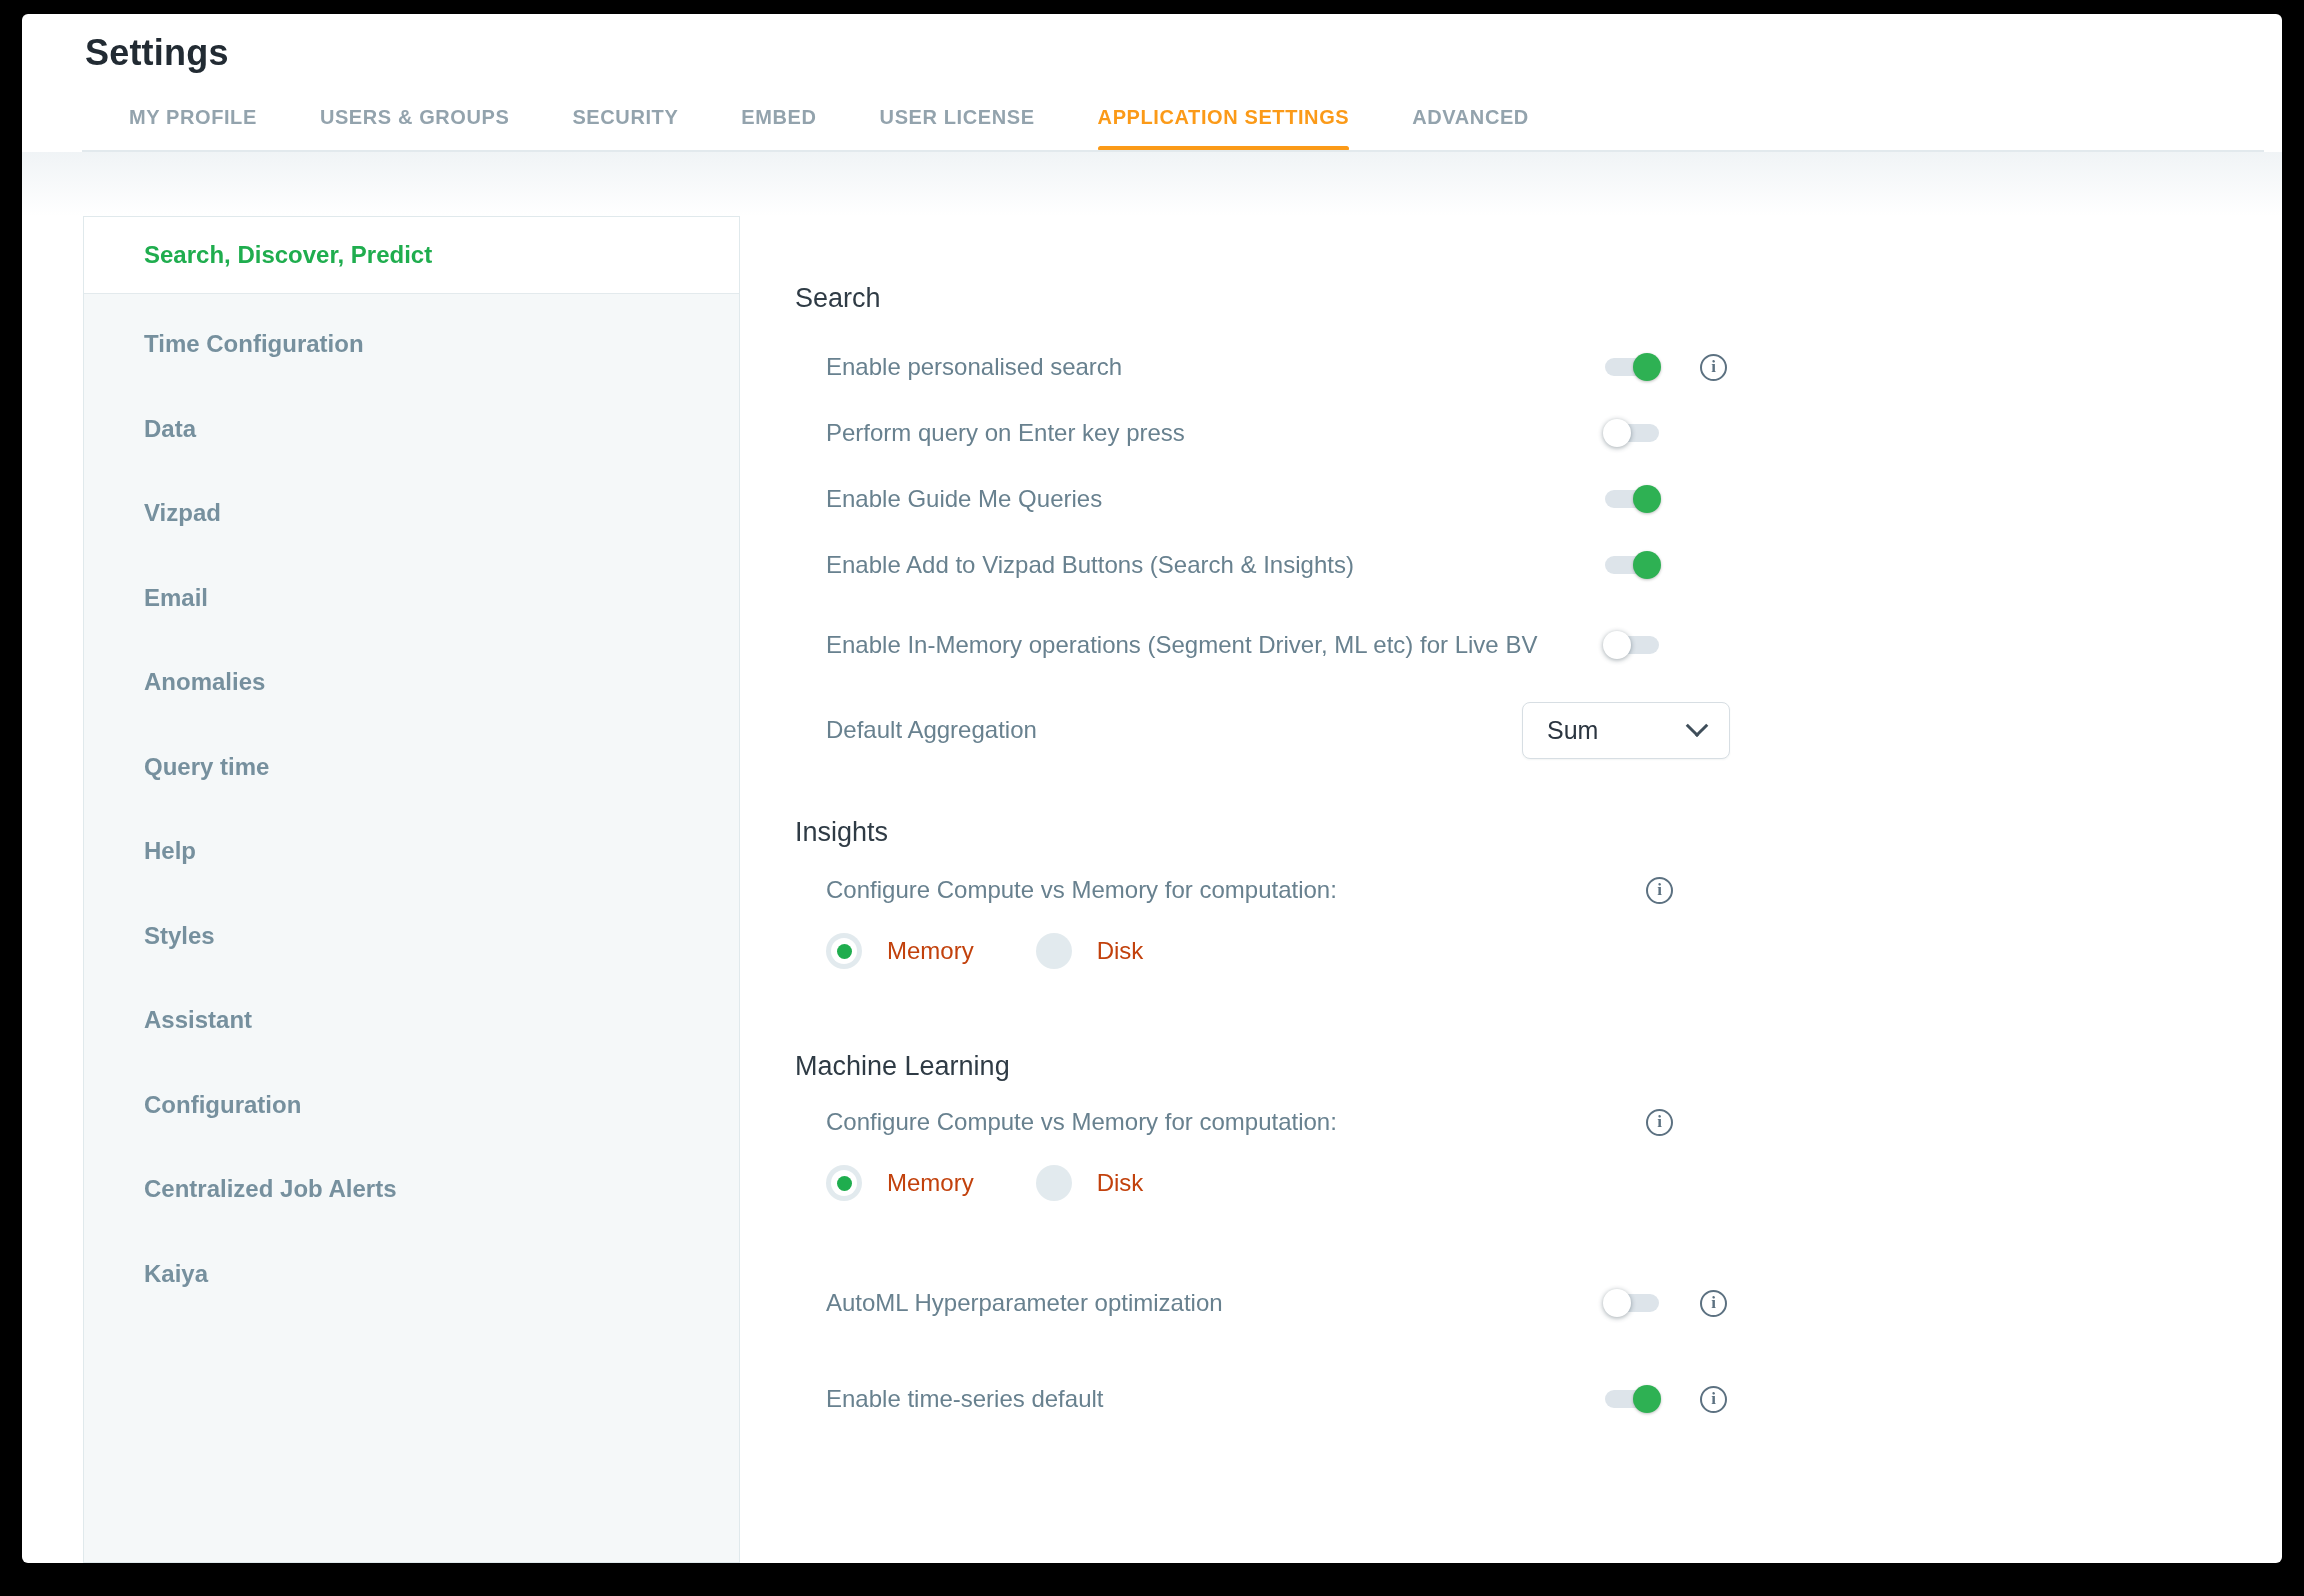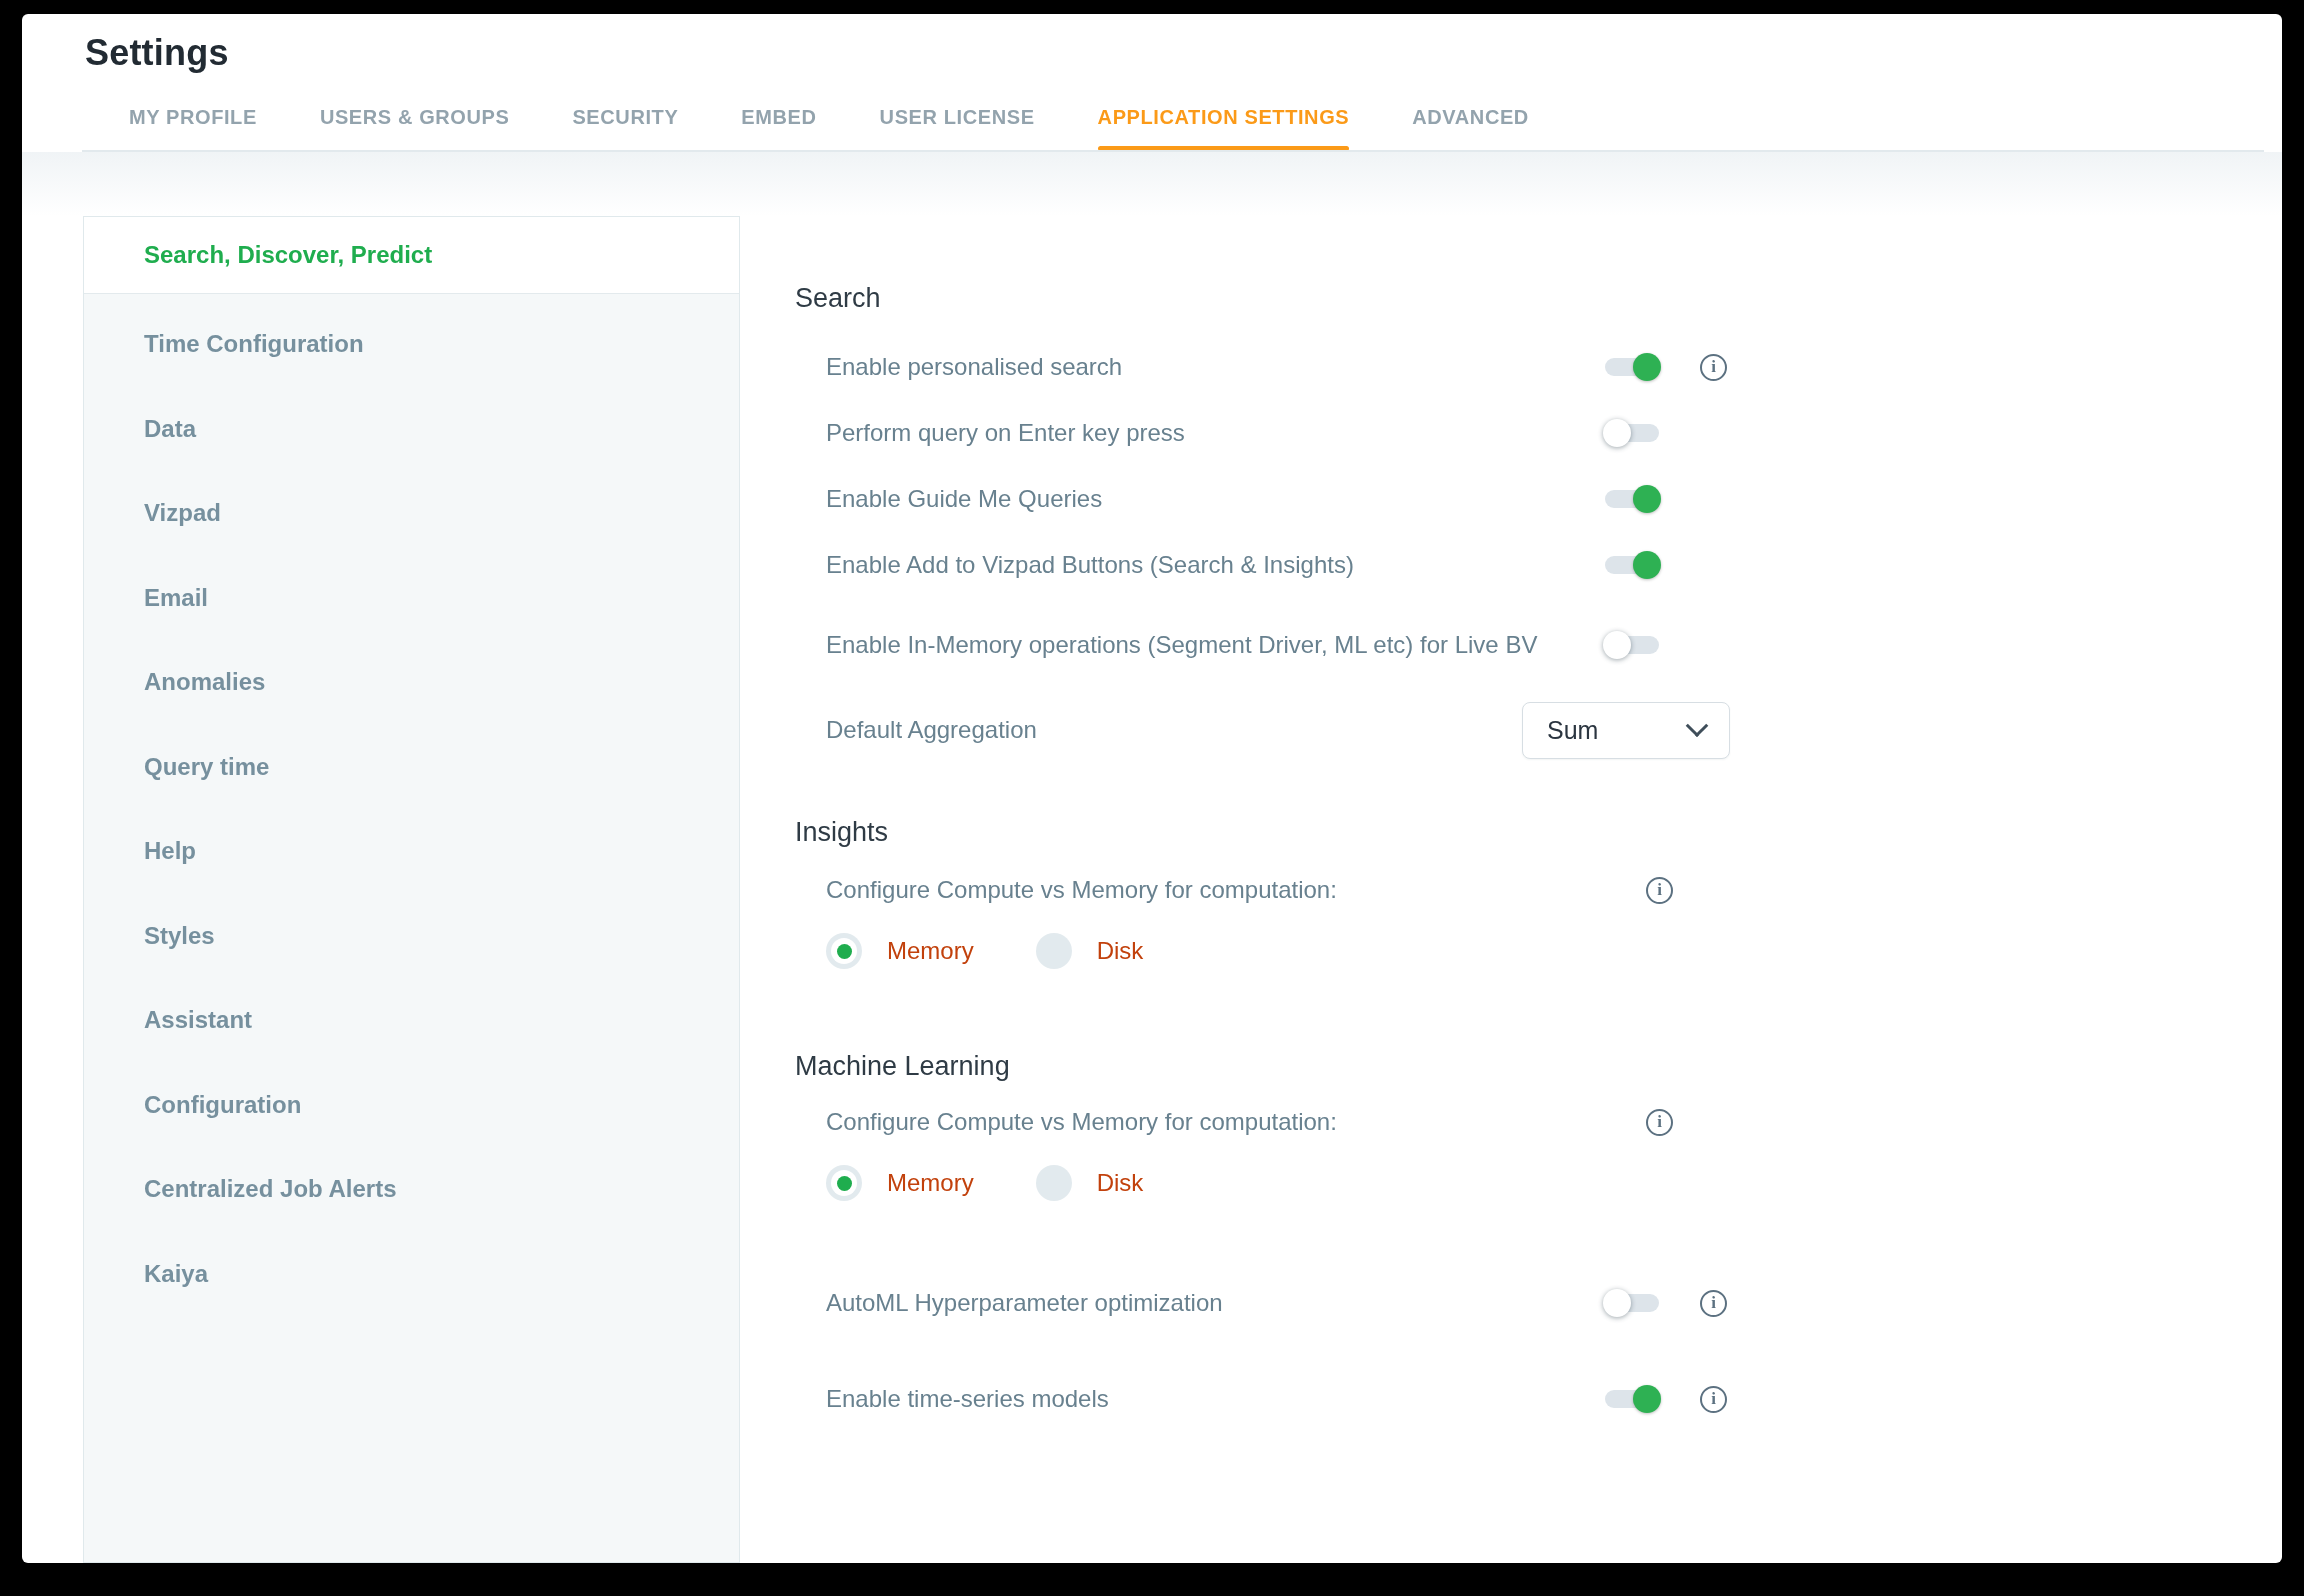--- a/index.html
+++ b/index.html
@@ -216,21 +216,21 @@
     <div class="row mt-automl">
       <span class="label">AutoML Hyperparameter optimization</span>
       <span class="toggle" data-state="off">
           <span class="track"></span>
           <span class="knob"></span>
         </span>
       <span class="info">i</span>
     </div>
 
     <div class="row mt-ts">
-      <span class="label">Enable time-series models</span>
+      <span class="label">Enable time-series default</span>
       <span class="toggle" data-state="on">
           <span class="track"></span>
           <span class="knob"></span>
         </span>
       <span class="info">i</span>
     </div>
 
   </main>
 </div>
 

